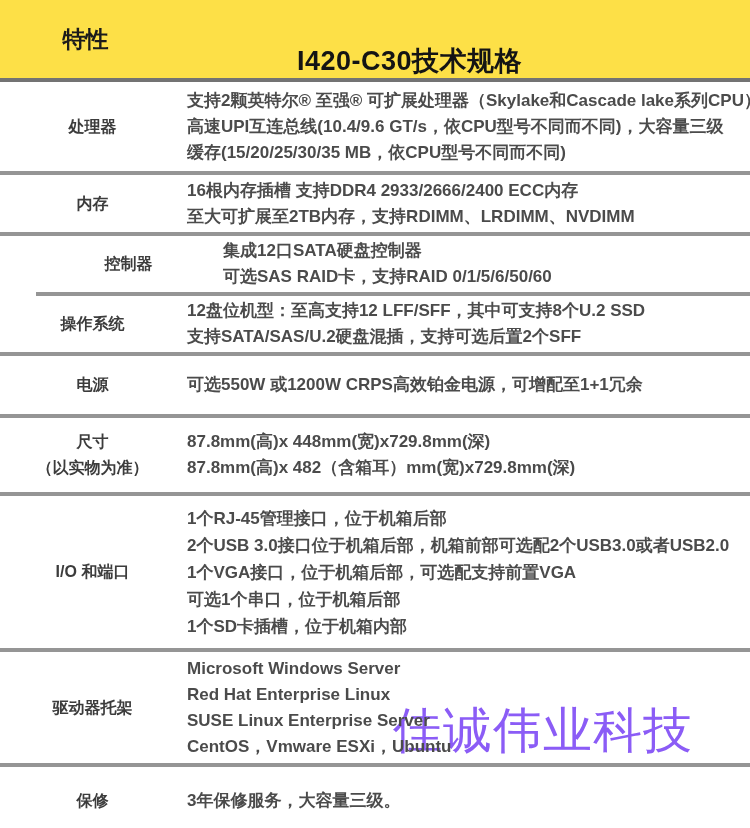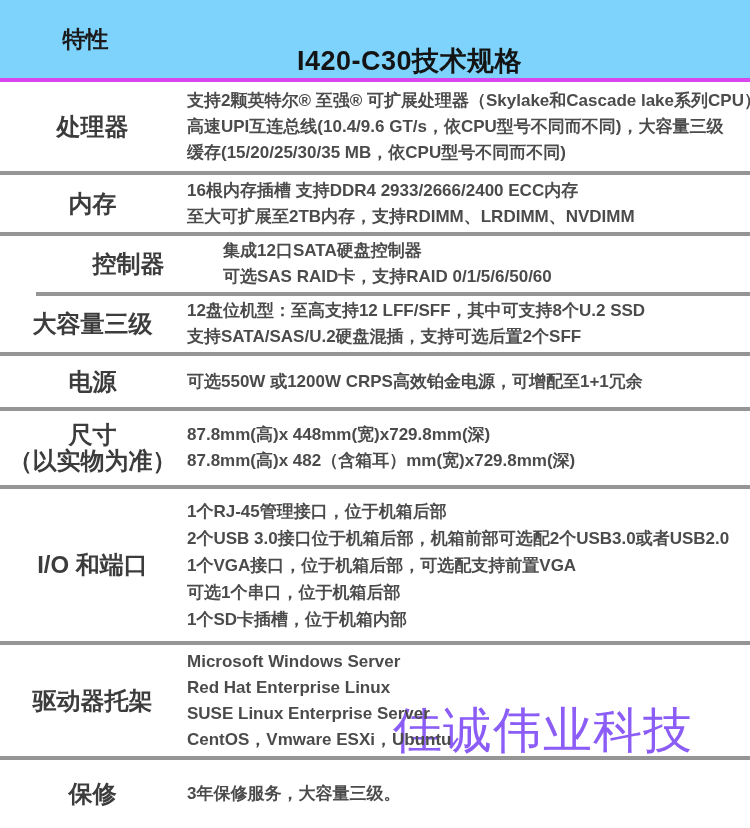--- a/index.html
+++ b/index.html
@@ -10,36 +10,36 @@
     position:relative;
     overflow:hidden;
   }
   .spec-table{position:relative;z-index:2;width:750px;}
   .row{
     display:flex;
     box-sizing:border-box;
     border-bottom:4px solid #959595;
     background:transparent;
   }
-  .row-header{height:82px;background:#7dd3fc;border-bottom:4px solid #d946ef;}
+  .row-header{height:82px;background:#fde047;border-bottom:4px solid #737373;}
   .r0{height:93px;}
   .r1{height:61px;}
   .r2{height:60px;margin-left:36px;}
   .r3{height:60px;}
-  .r4{height:55px;}
+  .r4{height:62px;}
   .r5{height:78px;}
   .r6{height:156px;}
   .r7{height:115px;}
   .r8{height:68px;border-bottom:none;}
   .label-cell{
     width:185px;flex:0 0 185px;
     display:flex;flex-direction:column;
     justify-content:center;align-items:center;
     text-align:center;
-    font-size:24px;font-weight:700;color:#3c3c3c;
+    font-size:16px;font-weight:700;color:#3c3c3c;
     line-height:26px;
   }
   .row-header .label-cell{
     font-size:23px;color:#1b1b1b;padding-right:14px;box-sizing:border-box;
   }
   .value-cell{
     flex:1;
     display:flex;flex-direction:column;
     justify-content:center;
     padding:0 20px 0 2px;
@@ -106,21 +106,21 @@
       <div>控制器</div>
     </div>
     <div class="value-cell">
       <div class="line">集成12口SATA硬盘控制器</div>
       <div class="line">可选SAS RAID卡，支持RAID 0/1/5/6/50/60</div>
     </div>
   </div>
 
   <div class="row r3">
     <div class="label-cell">
-      <div>大容量三级</div>
+      <div>操作系统</div>
     </div>
     <div class="value-cell">
       <div class="line">12盘位机型：至高支持12 LFF/SFF，其中可支持8个U.2 SSD</div>
       <div class="line">支持SATA/SAS/U.2硬盘混插，支持可选后置2个SFF</div>
     </div>
   </div>
 
   <div class="row r4">
     <div class="label-cell">
       <div>电源</div>

